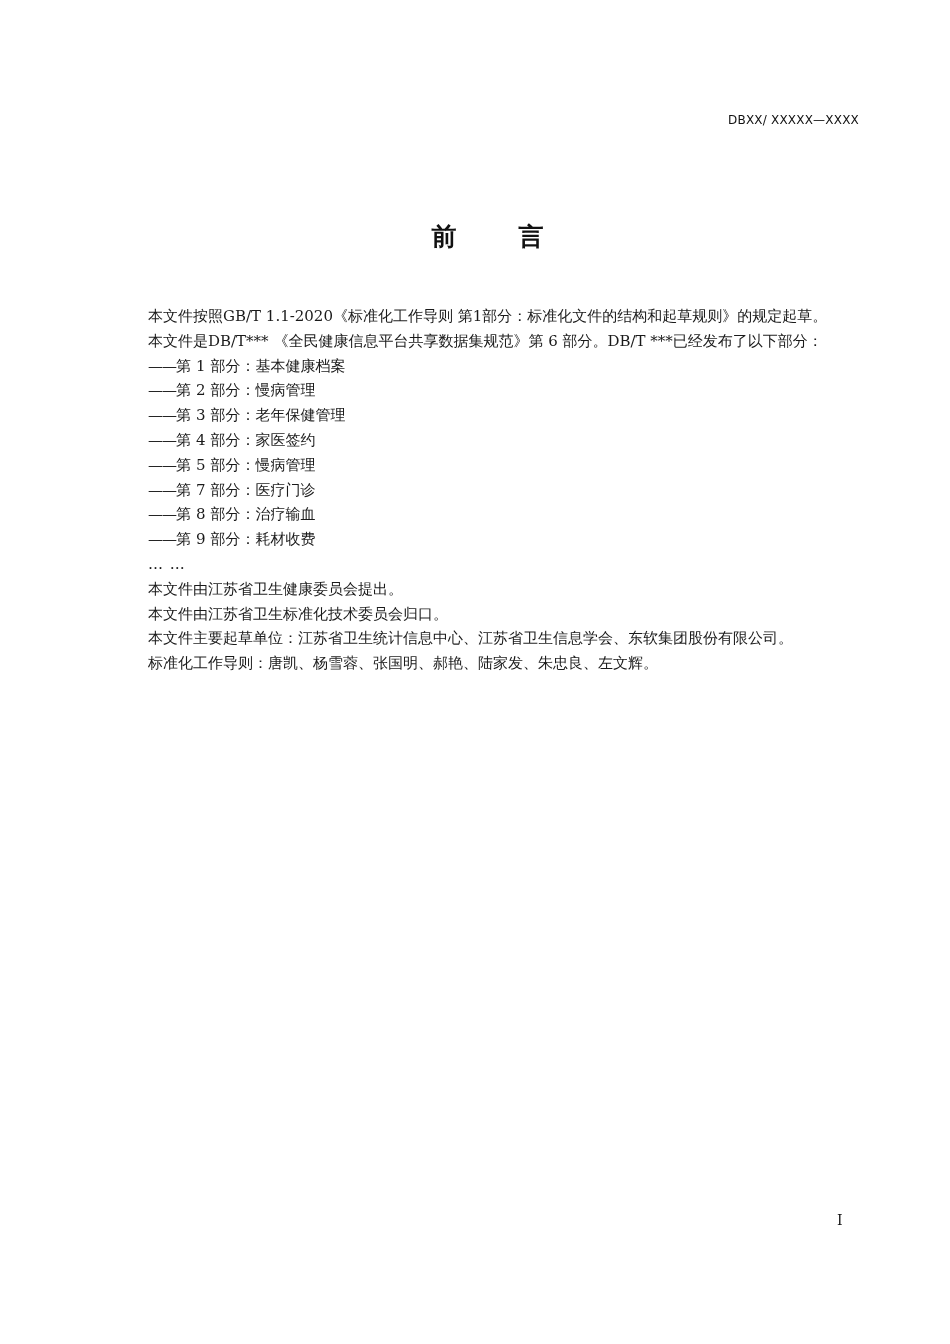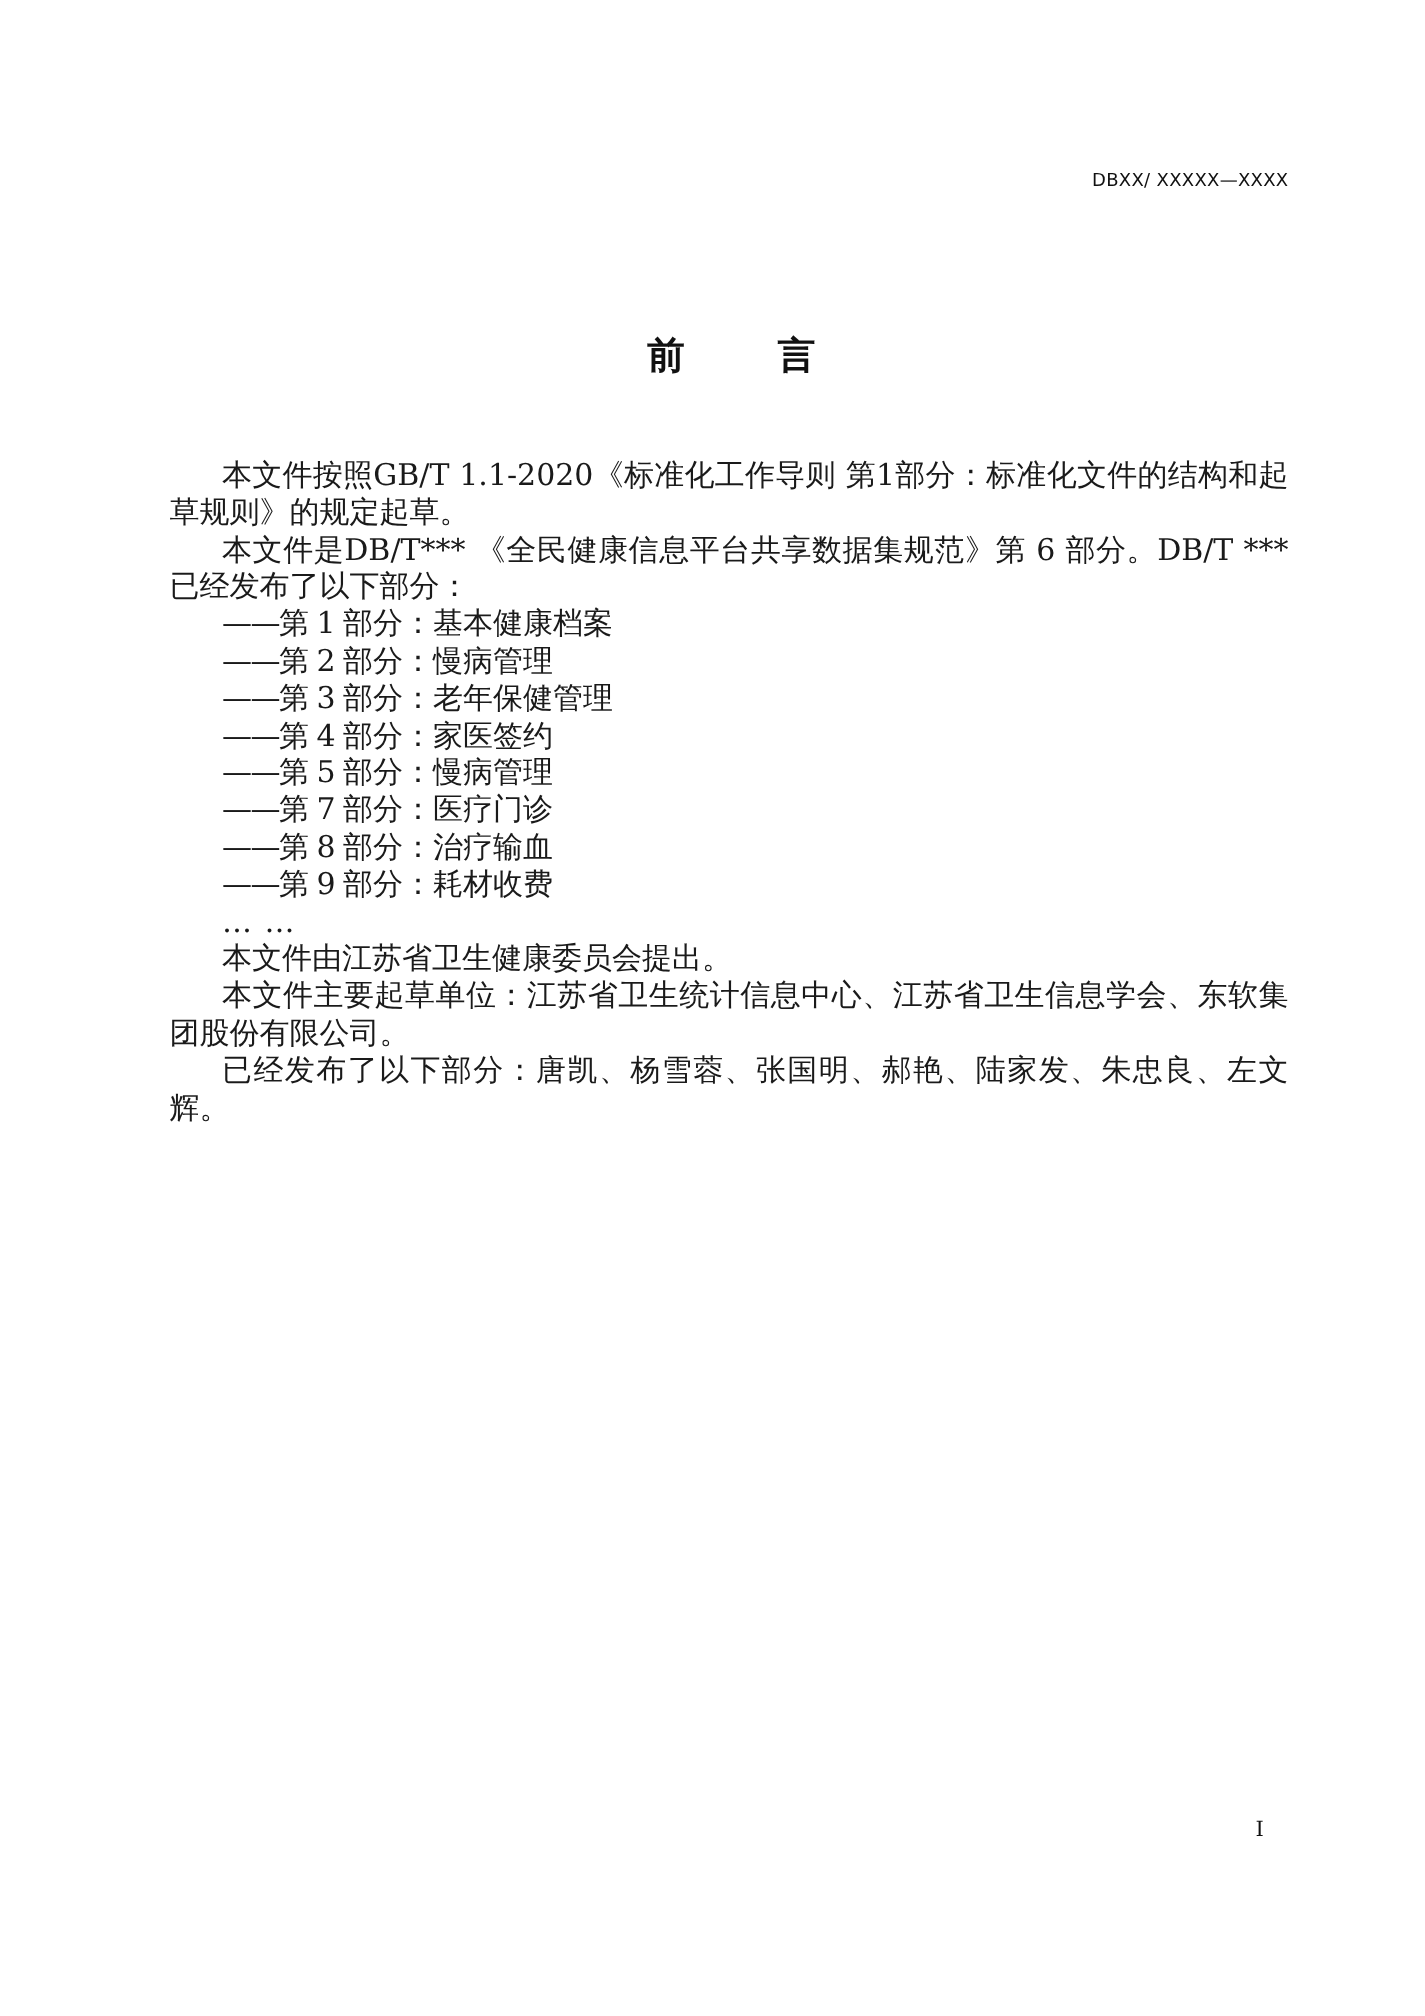--- a/index.html
+++ b/index.html
@@ -46,21 +46,21 @@
     .title .gap {
       display: inline-block;
       width: 62px;
     }
     .body {
       position: absolute;
       top: 304px;
       left: 113px;
       width: 746px;
       font-family: "DejaVu Serif", "Liberation Serif", serif;
-      font-size: 20px;
+      font-size: 15px;
       line-height: 24.8px;
       color: #1a1a1a;
     }
     .para {
       margin: 0;
       text-indent: 35px;
       text-align: justify;
       text-align-last: left;
       word-break: break-all;
     }
@@ -117,19 +117,20 @@
       <li><span class="dash">——</span><span>第</span><span class="num">4</span><span>部分：</span><span>家医签约</span></li>
       <li><span class="dash">——</span><span>第</span><span class="num">5</span><span>部分：</span><span>慢病管理</span></li>
       <li><span class="dash">——</span><span>第</span><span class="num">7</span><span>部分：</span><span>医疗门诊</span></li>
       <li><span class="dash">——</span><span>第</span><span class="num">8</span><span>部分：</span><span>治疗输血</span></li>
       <li><span class="dash">——</span><span>第</span><span class="num">9</span><span>部分：</span><span>耗材收费</span></li>
     </ul>
 
     <p class="ellipsis">… …</p>
 
     <p class="para">本文件由江苏省卫生健康委员会提出。</p>
+    <p class="para">本文件由江苏省卫生标准化技术委员会归口。</p>
     <p class="para">本文件主要起草单位：江苏省卫生统计信息中心、江苏省卫生信息学会、东软集团股份有限公司。</p>
-    <p class="para">已经发布了以下部分：唐凯、杨雪蓉、张国明、郝艳、陆家发、朱忠良、左文辉。</p>
+    <p class="para">标准化工作导则：唐凯、杨雪蓉、张国明、郝艳、陆家发、朱忠良、左文辉。</p>
   </div>
 
   <div class="page-number">I</div>
 
 </div>
 
 </body></html>

